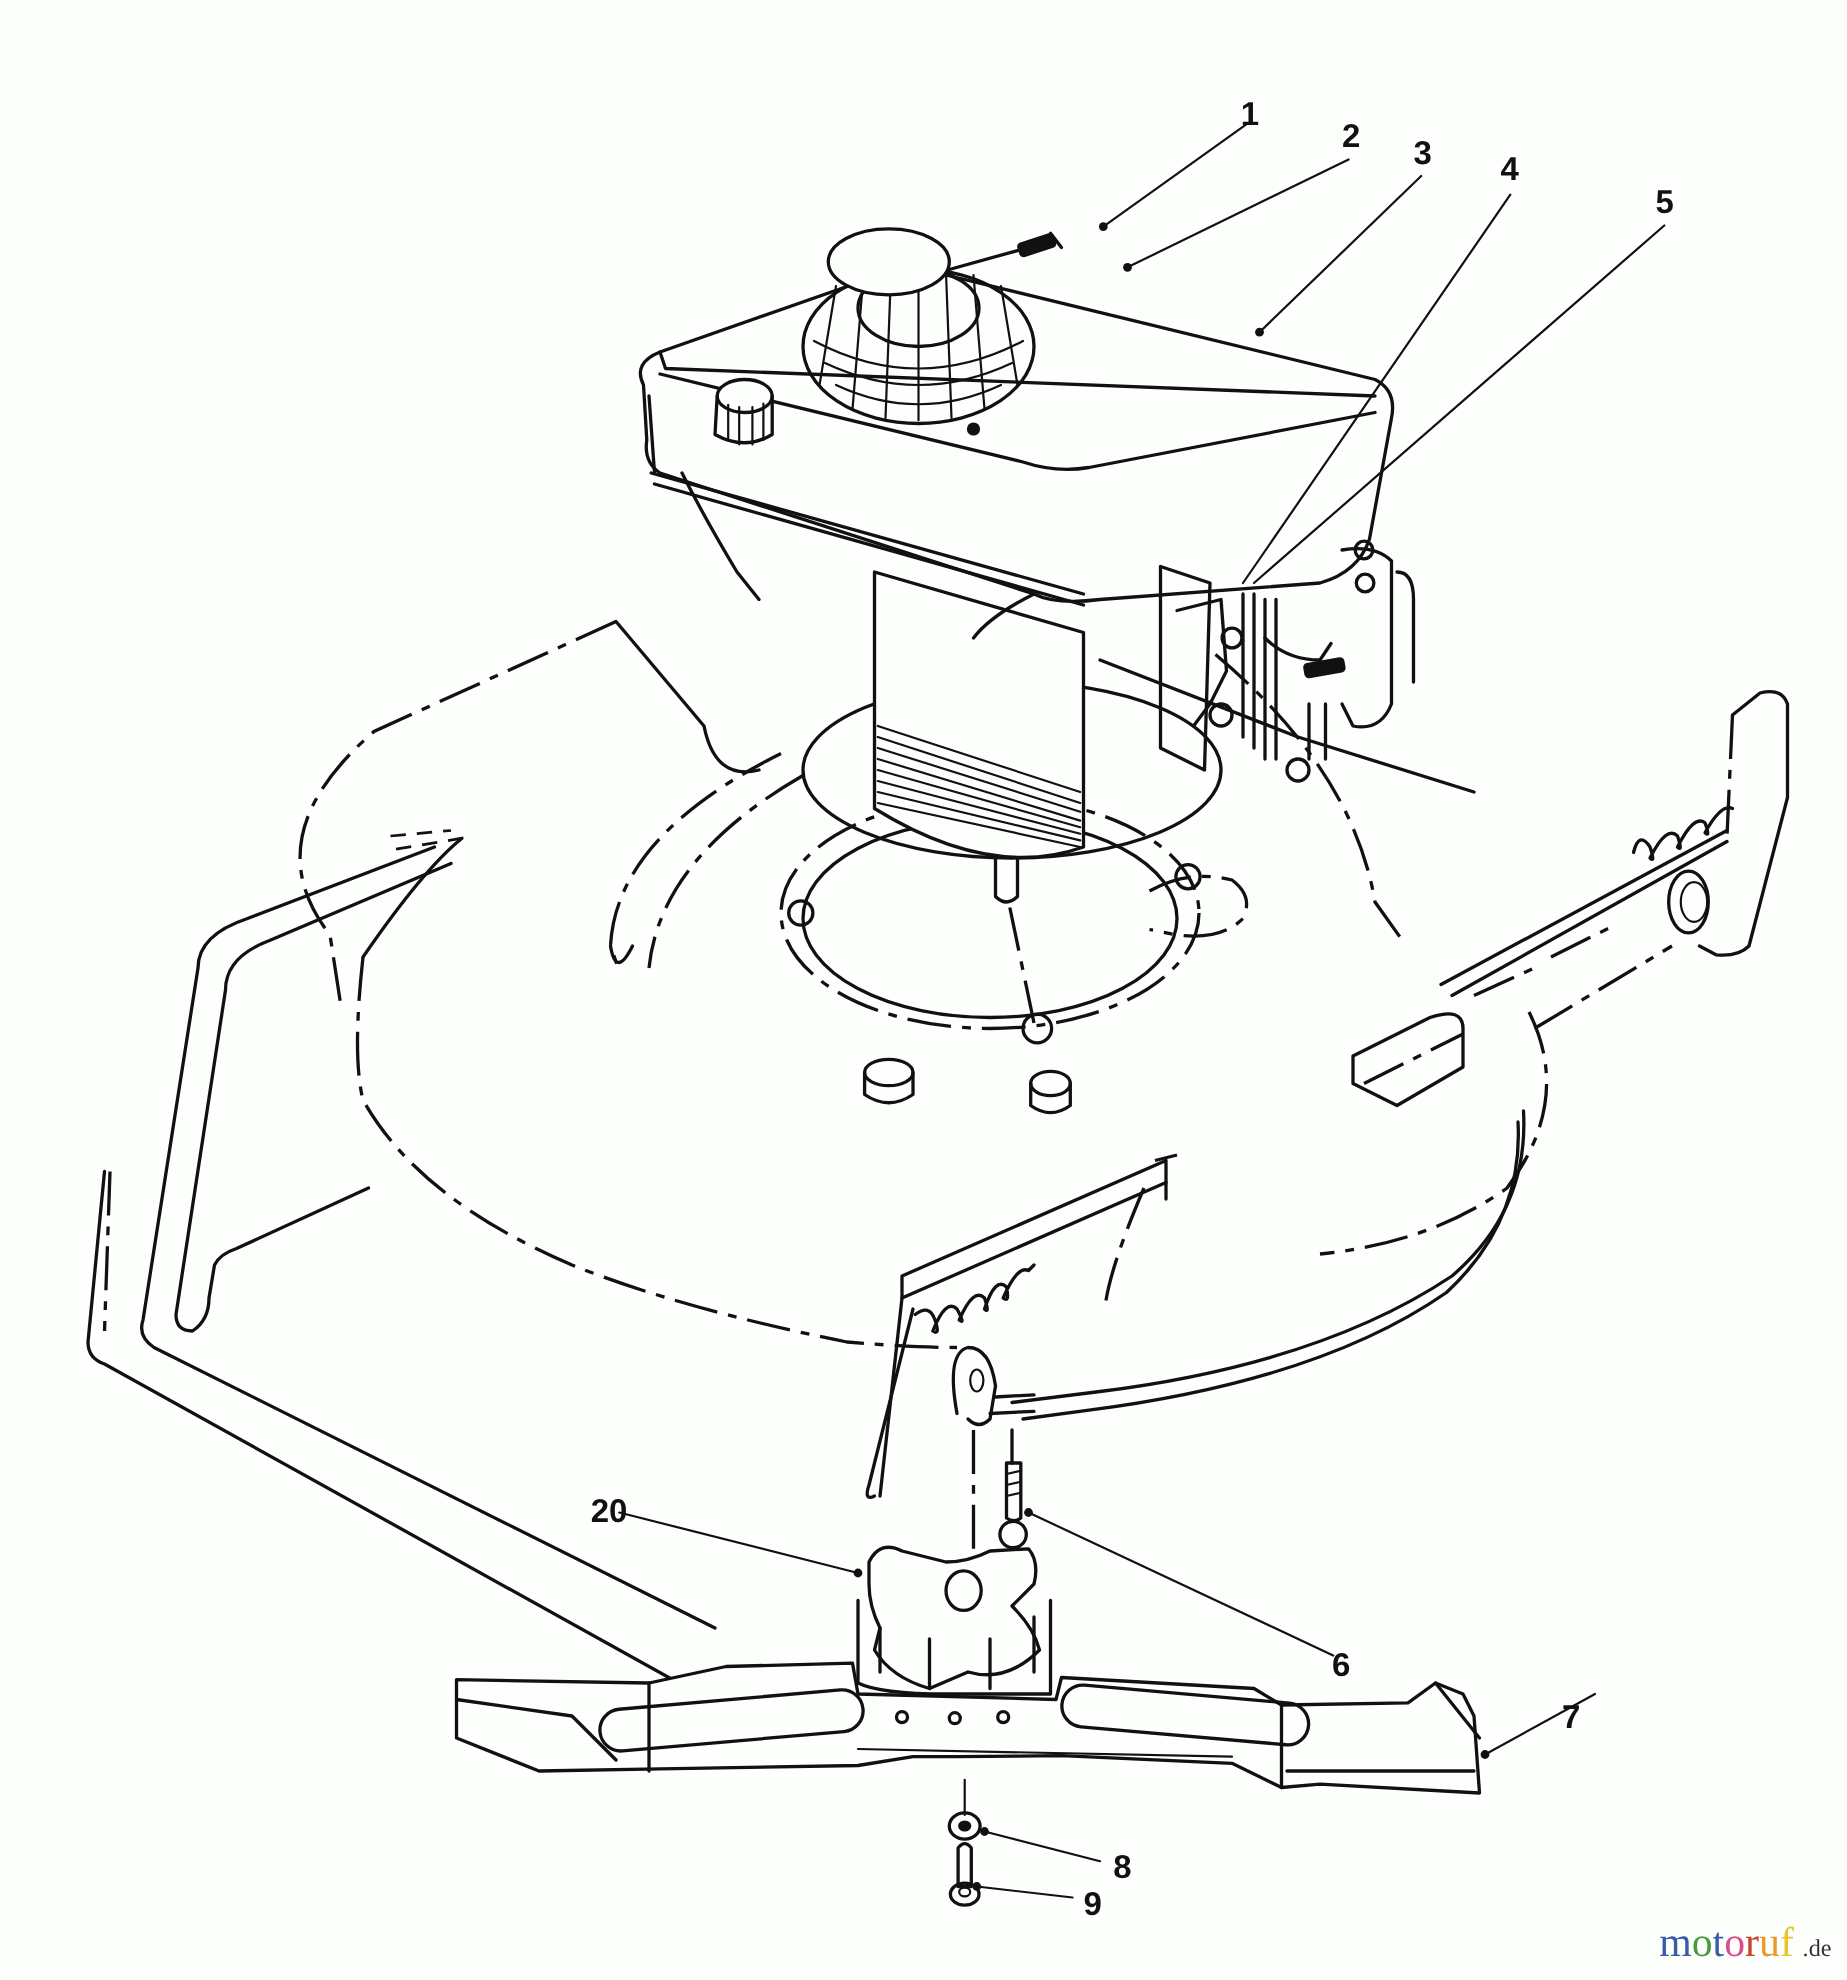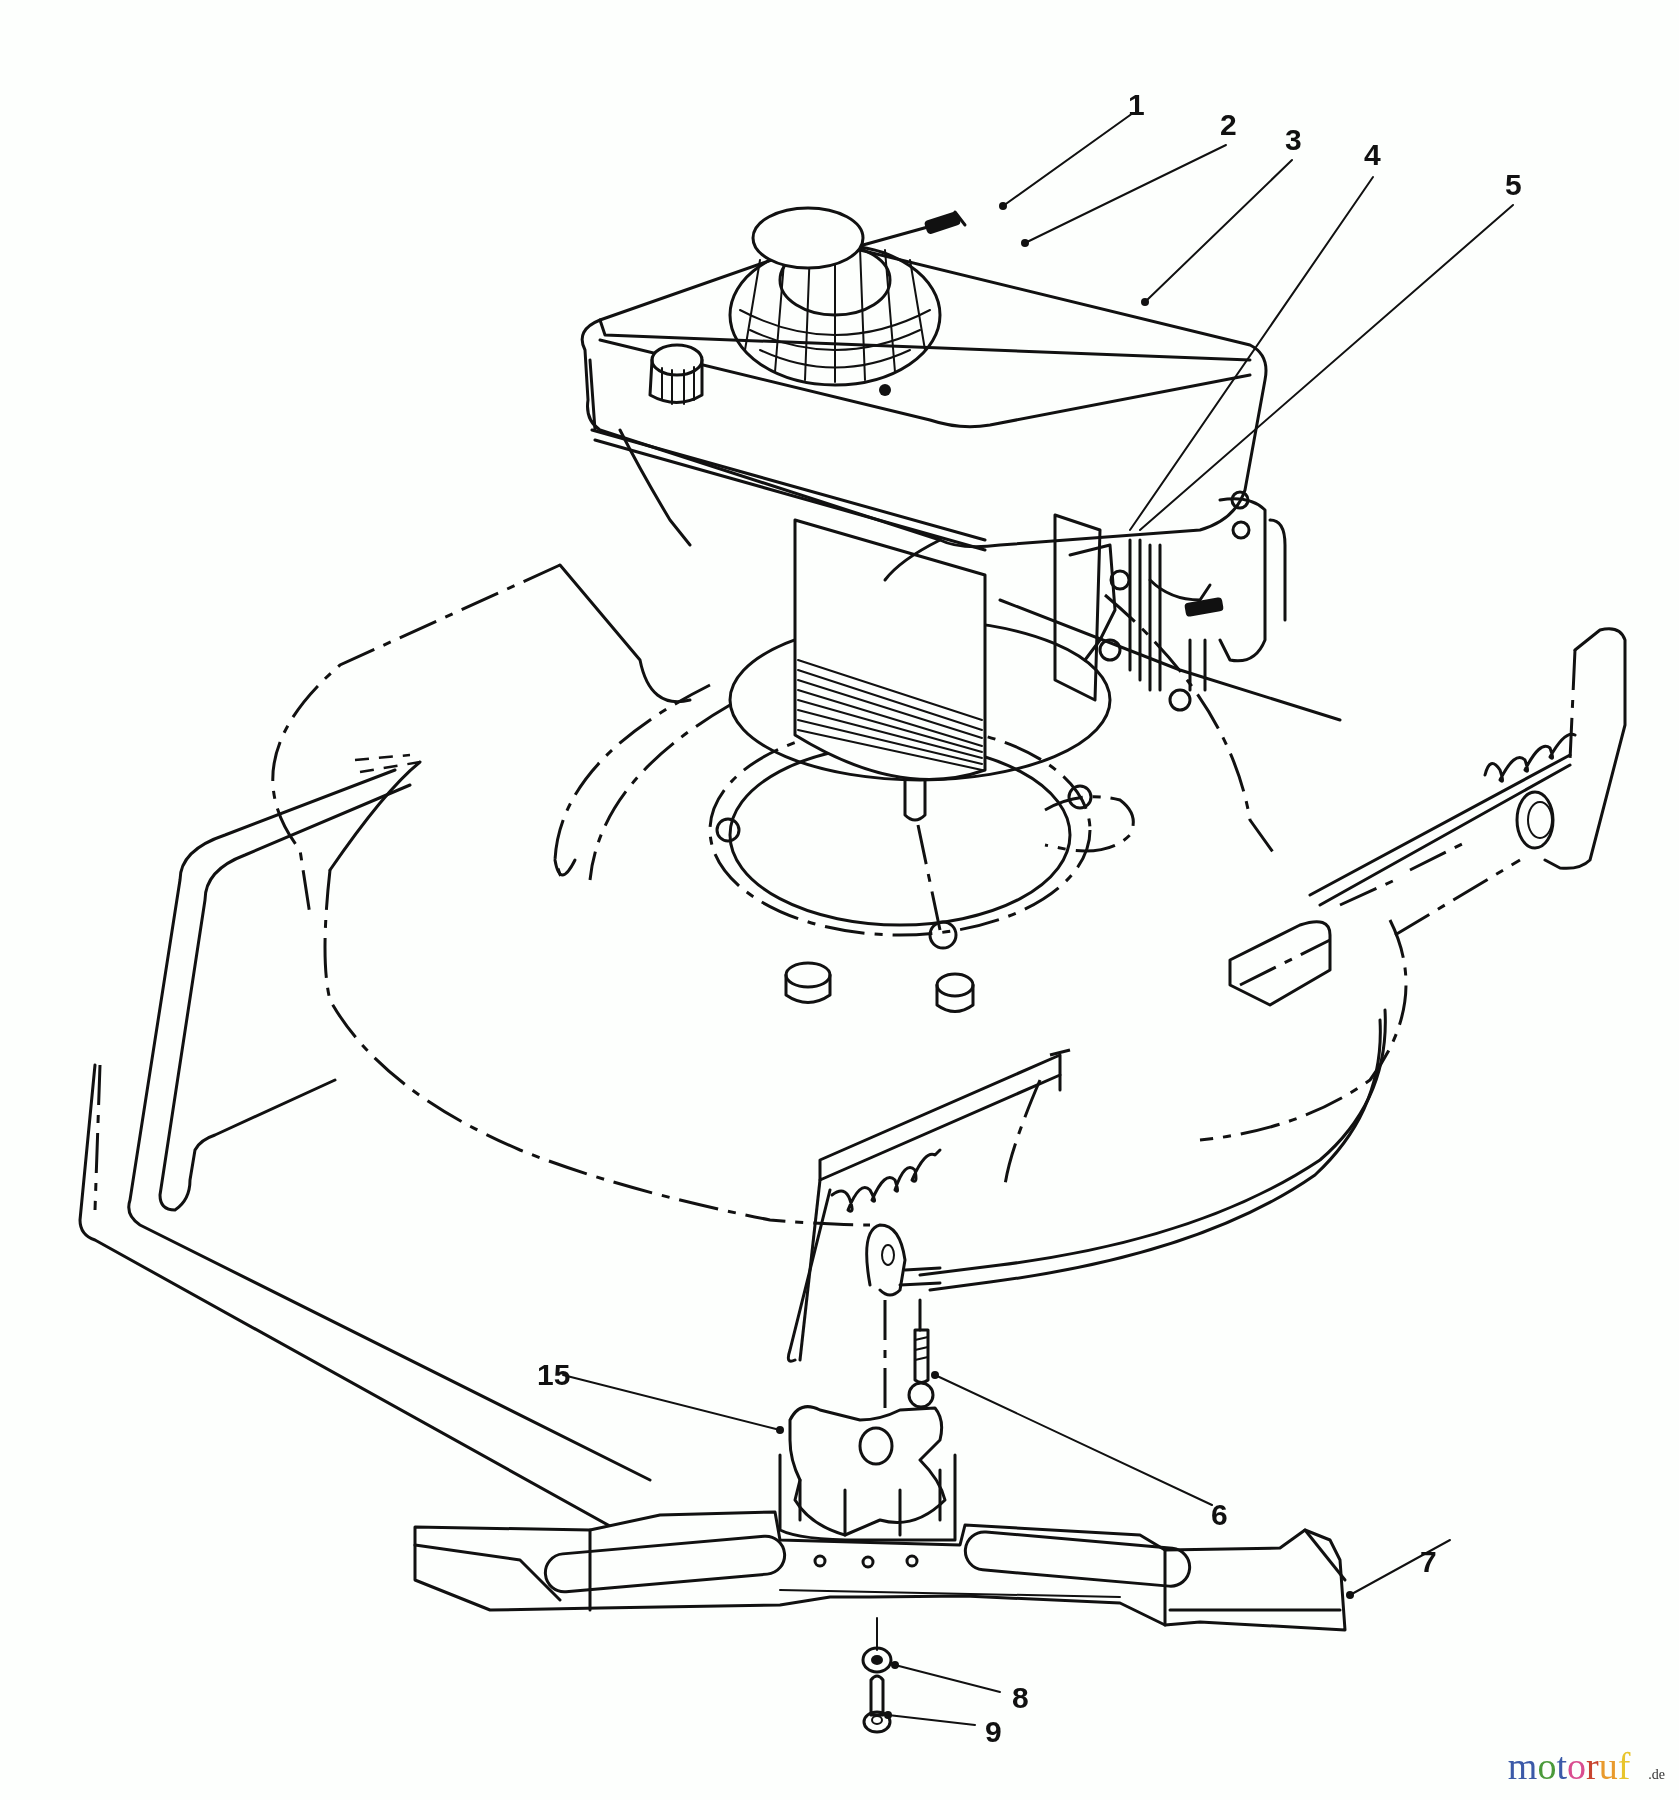--- a/index.html
+++ b/index.html
@@ -11,21 +11,21 @@
   .thin { fill: none; stroke: #111; stroke-width: 2; stroke-linecap: round; }
   .dash { fill: none; stroke: #111; stroke-width: 3; stroke-dasharray: 40 10 8 10; }
   .dash2 { fill: none; stroke: #111; stroke-width: 2.5; stroke-dasharray: 14 10; }
   .fillw { fill: #fdfffd; }
   .blk { fill: #111; }
   .callout-num { position: absolute; font-family: "Liberation Sans", sans-serif;
                  font-weight: bold; font-size: 30px; color: #111; line-height: 1; }
   .watermark { position: absolute; right: 14px; bottom: 12px; font-family: "Liberation Serif", serif;
                font-size: 38px; letter-spacing: 0px; }
   .watermark span { display: inline-block; }
-  .watermark .tld { font-size: 14px; color: #333; margin-left: 18px; }
+  .watermark .tld { font-size: 22px; color: #333; margin-left: 8px; }
 </style>
 </head>
 <body>
 
 <div id="stage">
 <svg width="1679" height="1800" viewBox="0 0 1679 1800">
 
   <g>
 
     <path class="dash" d="M560 565 L340 665 Q230 760 300 850 L310 915"></path>
@@ -230,18 +230,18 @@
 
 <div class="callout-num" style="left:1128px;top:90px">1</div>
 <div class="callout-num" style="left:1220px;top:110px">2</div>
 <div class="callout-num" style="left:1285px;top:125px">3</div>
 <div class="callout-num" style="left:1364px;top:140px">4</div>
 <div class="callout-num" style="left:1505px;top:170px">5</div>
 <div class="callout-num" style="left:1211px;top:1500px">6</div>
 <div class="callout-num" style="left:1420px;top:1547px">7</div>
 <div class="callout-num" style="left:1012px;top:1683px">8</div>
 <div class="callout-num" style="left:985px;top:1717px">9</div>
-<div class="callout-num" style="left:537px;top:1360px">15</div>
+<div class="callout-num" style="left:537px;top:1360px">20</div>
 
 <div class="watermark">
   <span style="color: rgb(59, 90, 168);">m</span><span style="color: rgb(74, 154, 58);">o</span><span style="color: rgb(59, 90, 168);">t</span><span style="color: rgb(217, 77, 143);">o</span><span style="color: rgb(200, 68, 46);">r</span><span style="color: rgb(232, 154, 44);">u</span><span style="color: rgb(232, 197, 44);">f</span><span class="tld">.de</span>
 </div>
 </div>
 
 </body></html>

